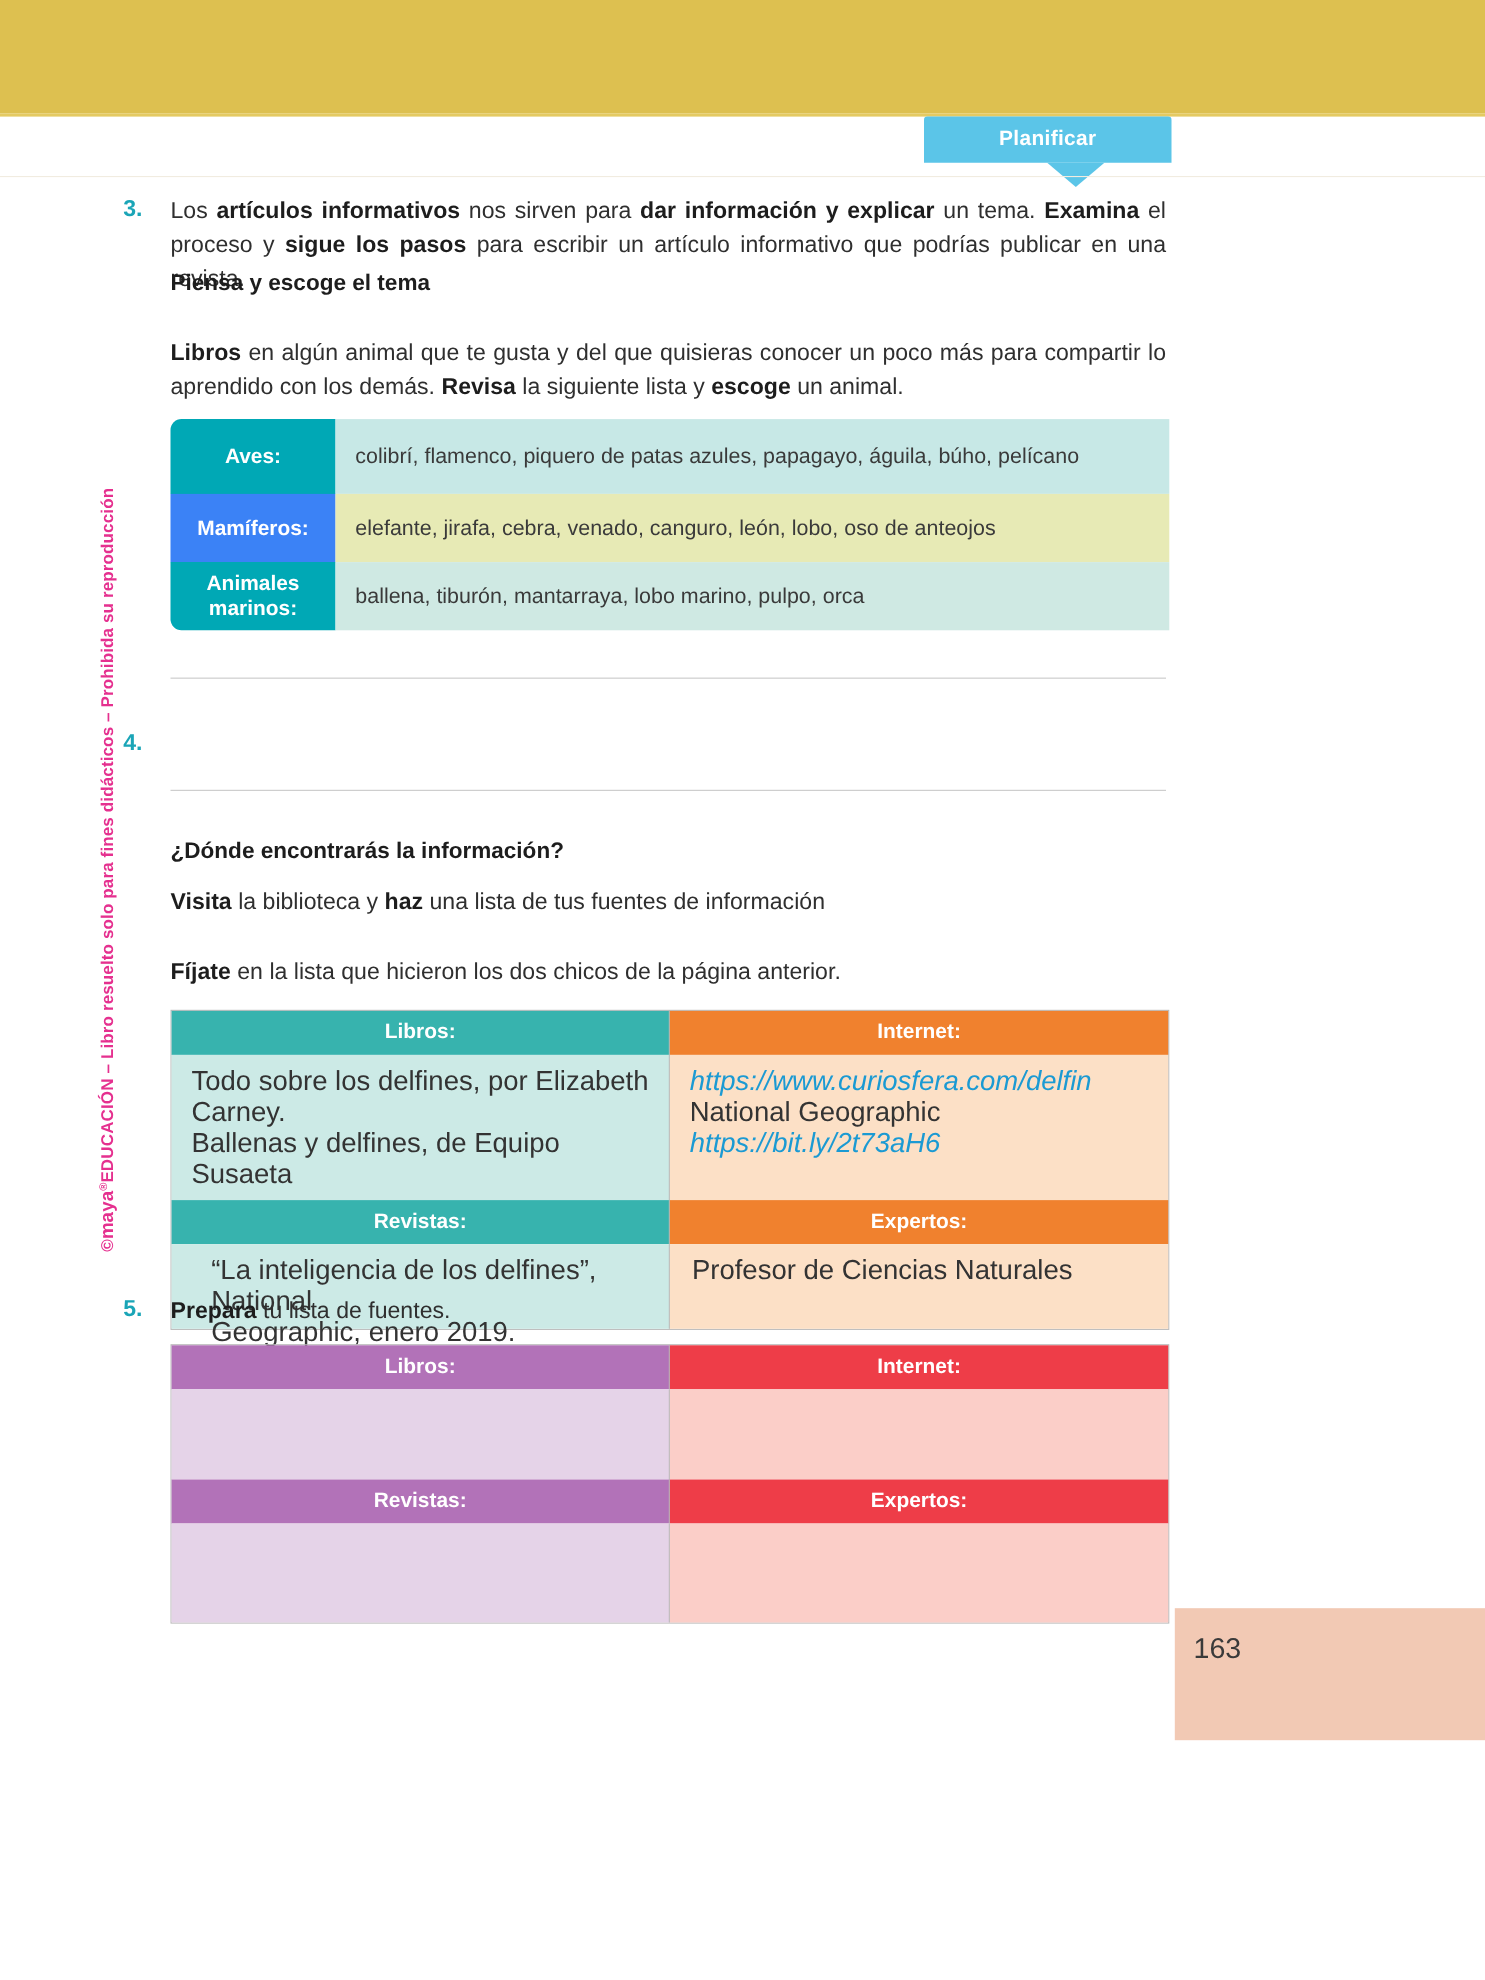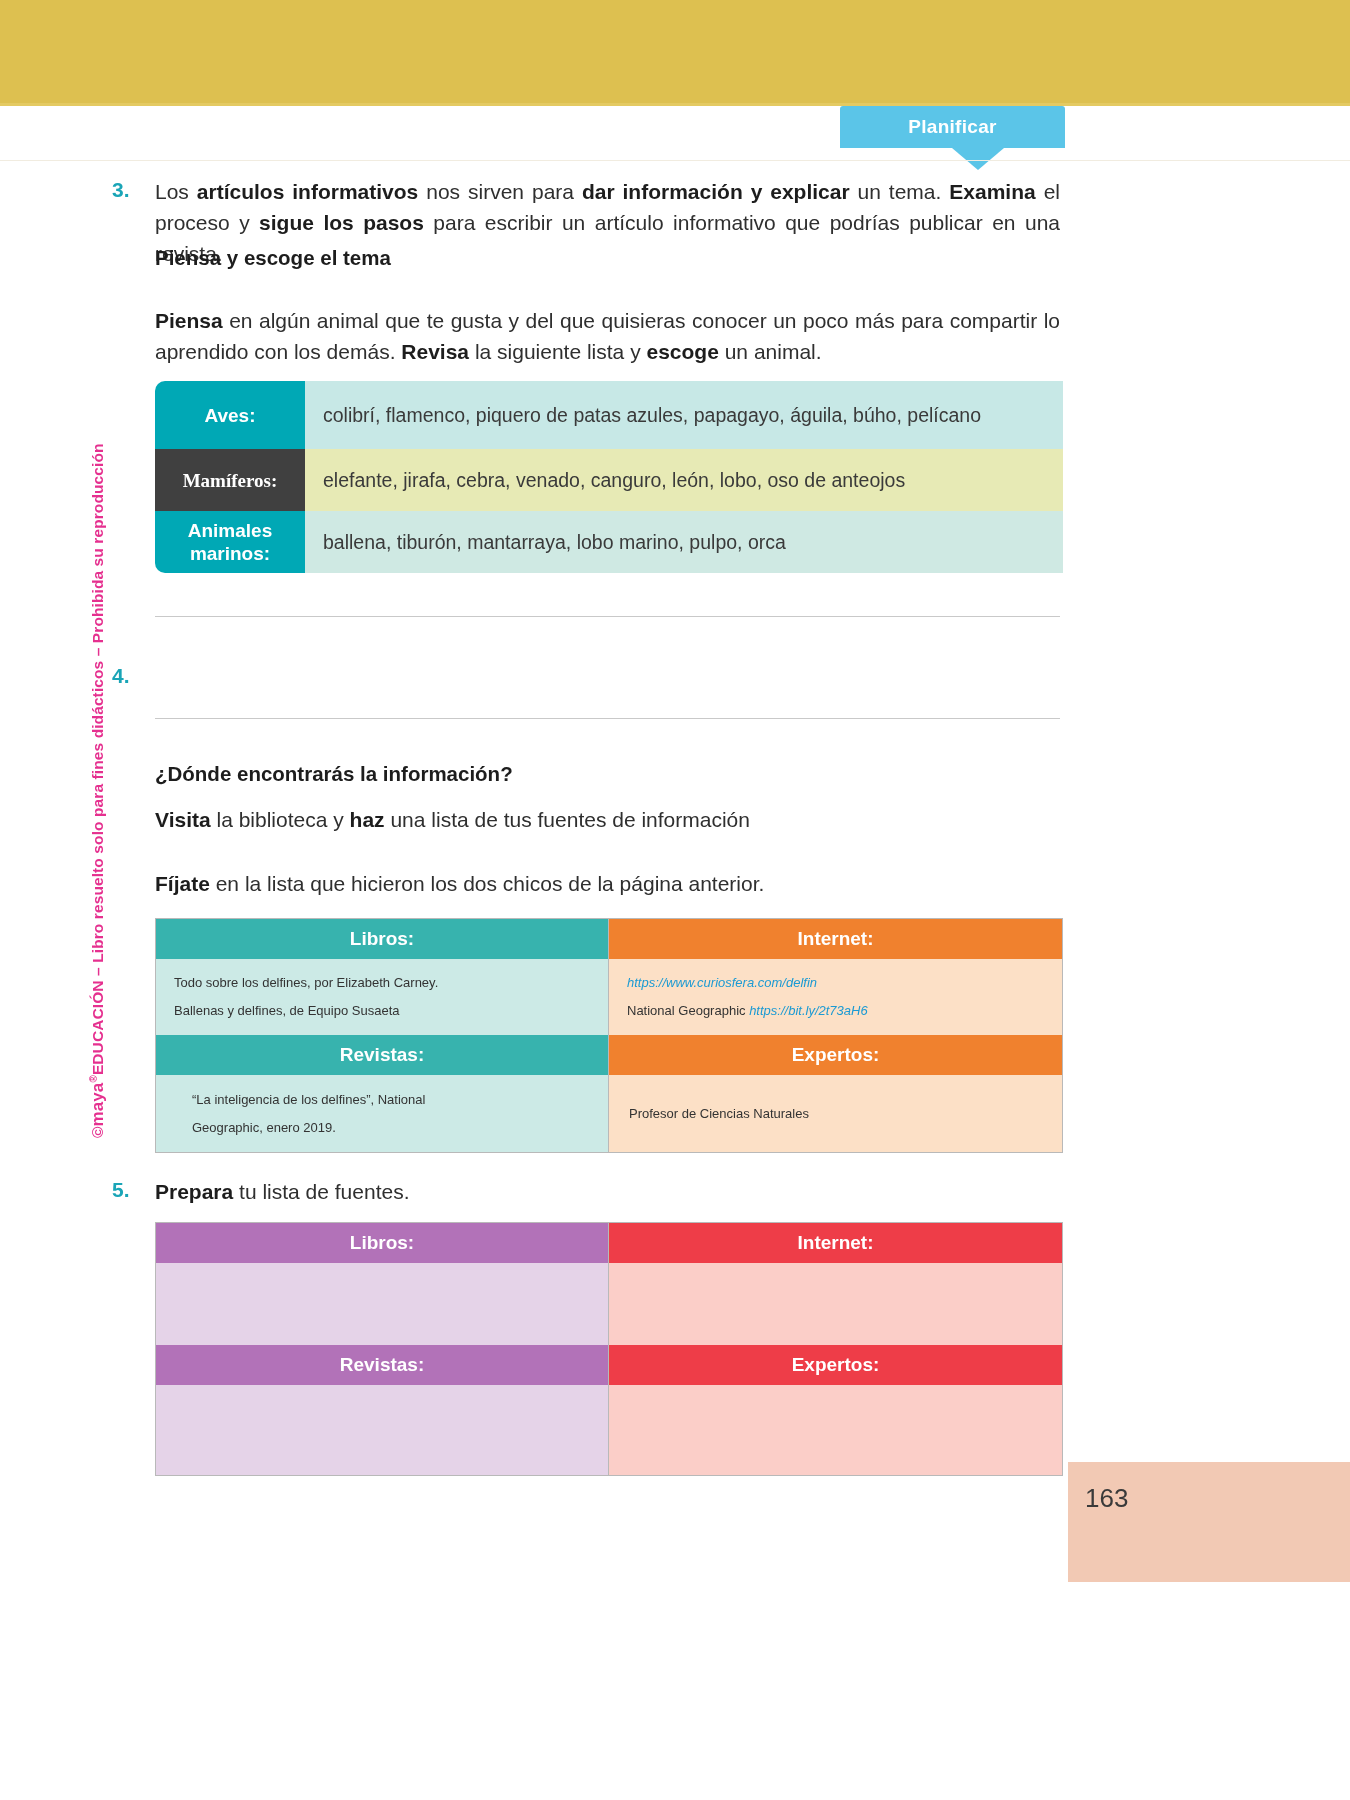--- a/index.html
+++ b/index.html
@@ -92,21 +92,21 @@
   }
   .aval {
     flex: 1 1 auto;
     display: flex; align-items: center;
     font-size: 19.5px; color: #3a3a3a;
     padding-left: 18px;
   }
   .arow.r1 .alabel { background: #00a8b5; border-radius: 10px 0 0 0; }
   .arow.r1 .aval   { background: #c7e8e6; }
   .arow.r1 { height: 68px; }
-  .arow.r2 .alabel { background: #404040; font-family: Liberation Serif, serif; }
+  .arow.r2 .alabel { background: #3b82f6; }
   .arow.r2 .aval   { background: #e7eab5; }
   .arow.r2 { height: 62px; }
   .arow.r3 .alabel { background: #00a8b5; border-radius: 0 0 0 10px; }
   .arow.r3 .aval   { background: #cfe9e3; }
   .arow.r3 { height: 62px; }
   .animals-shadow {
     position: absolute; left: 4px; top: 6px; width: 908px; height: 192px;
     background: #d8d8d8; border-radius: 10px; z-index: -1;
   }
 
@@ -126,22 +126,22 @@
     flex: 1 1 50%;
     display: flex; align-items: center;
   }
   .scell.left  { border-right: 1px solid #b9b9b9; }
   .shead {
     justify-content: center;
     color: #fff; font-weight: 700; font-size: 19px;
     height: 40px;
   }
   .sbody {
-    font-size: 13px; color: #333; line-height: 28px;
-    padding: 10px 18px; align-items: center;
+    font-size: 25px; color: #333; line-height: 28px;
+    padding: 10px 18px; align-items: flex-start;
   }
   
   .t-teal   { background: #37b3ae; }
   .t-orange { background: #f0812e; }
   .b-teal   { background: #cceae6; }
   .b-orange { background: #fce0c6; }
   
   .t-purple { background: #b272b8; }
   .t-red    { background: #ee3d48; }
   .b-purple { background: #e5d3e8; }
@@ -184,21 +184,21 @@
   <div class="num" style="top:178px;">3.</div>
   <div class="col" style="top:176px;">
     <p class="para"><span>Los </span><b>artículos informativos</b><span> nos sirven para </span><b>dar información y explicar</b><span> un tema. </span><b>Examina</b><span> el proceso y </span><b>sigue los pasos</b><span> para escribir un artículo informativo que podrías publicar en una revista.</span></p>
   </div>
 
   <div class="col" style="top:246px;">
     <div class="subhead">Piensa y escoge el tema</div>
   </div>
 
   <div class="col" style="top:305px;">
-    <p class="para"><b>Piensa</b><span> en algún animal que te gusta y del que quisieras conocer un poco más para compartir lo aprendido con los demás. </span><b>Revisa</b><span> la siguiente lista y </span><b>escoge</b><span> un animal.</span></p>
+    <p class="para"><b>Libros</b><span> en algún animal que te gusta y del que quisieras conocer un poco más para compartir lo aprendido con los demás. </span><b>Revisa</b><span> la siguiente lista y </span><b>escoge</b><span> un animal.</span></p>
   </div>
 
   <div class="animals">
     <div class="animals-shadow"></div>
     <div class="arow r1">
       <div class="alabel">Aves:</div>
       <div class="aval">colibrí, flamenco, piquero de patas azules, papagayo, águila, búho, pelícano</div>
     </div>
     <div class="arow r2">
       <div class="alabel">Mamíferos:</div>

